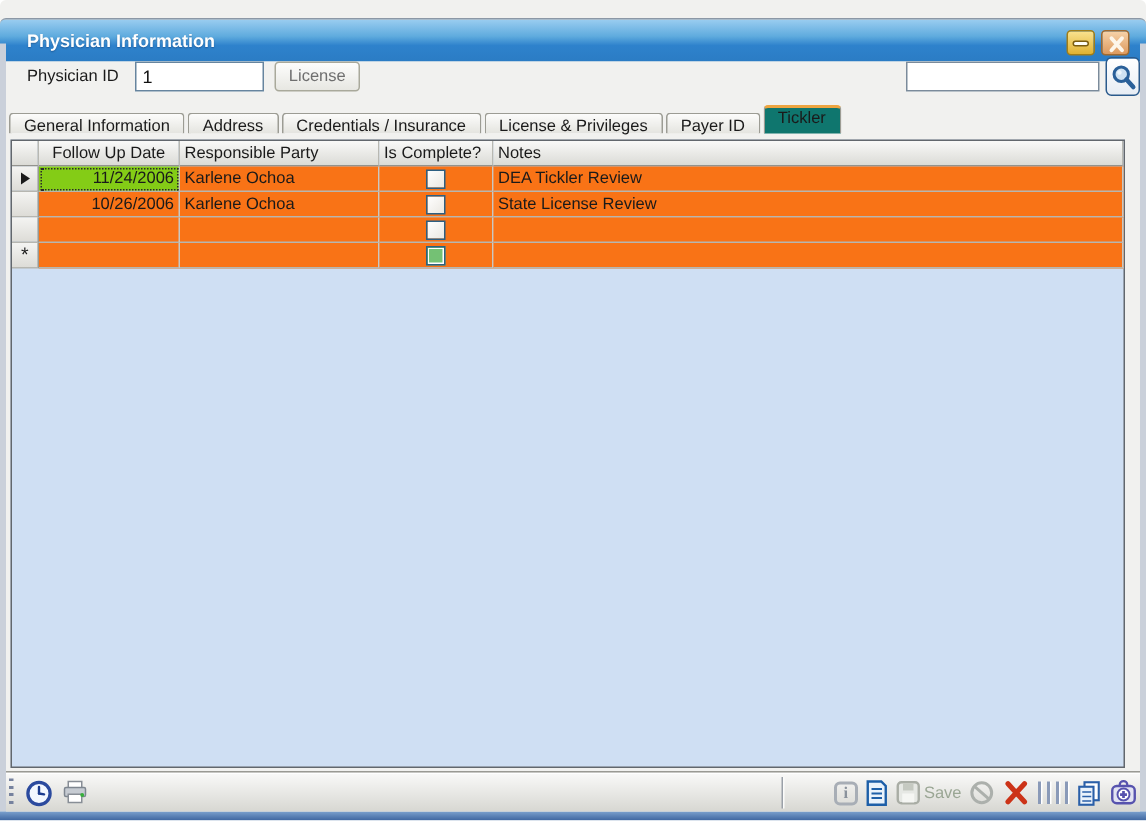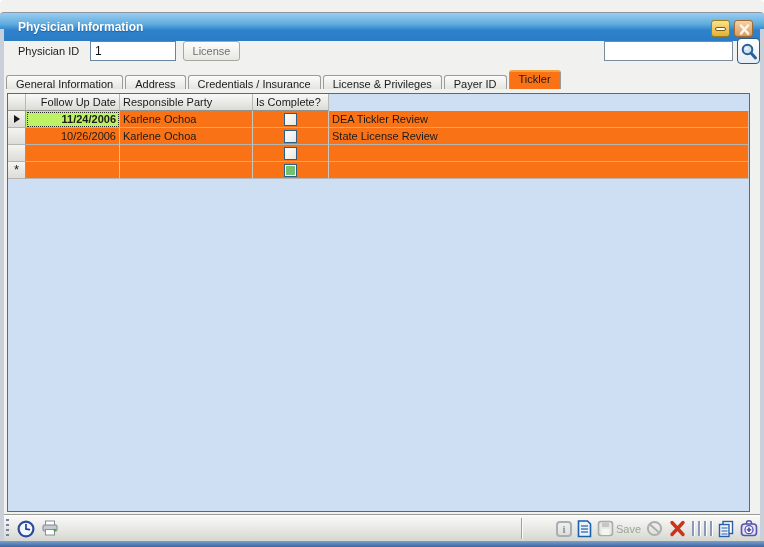--- a/index.html
+++ b/index.html
@@ -74,52 +74,52 @@
     position:absolute; left:6px; top:70px; right:8px; height:19px;
     display:flex; align-items:flex-end; gap:2px;
   }
   .tab {
     height:14px; line-height:16px; padding:0 9px;
     background:linear-gradient(180deg,#fcfcfb,#e4e4df);
     border:1px solid #9c9c94; border-bottom:none;
     border-radius:3px 3px 0 0; font-size:11px; color:#1a1a1a; white-space:nowrap;
   }
   .tab.active {
-    height:19px; line-height:15px; background:#f97316;
+    height:19px; line-height:15px; background:#0f766e;
     border-top:2px solid #eea540; position:relative; z-index:2;
   }
 
   
   .grid {
     position:absolute; left:7px; top:93px; width:743px; height:419px;
     background:#cfdff3; border:1px solid #62676d;
   }
   .g-row { display:flex; height:17px; }
   .g-corner, .g-head {
     background:linear-gradient(180deg,#f9f9f8,#dbdbd6);
     border-right:1px solid #b8b8b2; border-bottom:1px solid #93938e;
     line-height:16px; padding:0 3px; overflow:hidden; white-space:nowrap;
   }
   .g-corner { width:18px; padding:0; }
   .w-date { width:94px; } .w-party { width:133px; } .w-comp { width:76px; }
   .w-notes { flex:1; }
-  .h-date { text-align:right; }
+  .h-date { text-align:center; }
   .g-rowhead {
     width:18px; background:linear-gradient(180deg,#f4f4f2,#dddcd7);
     border-right:1px solid #98988f; border-bottom:1px solid #b6b6b0;
     display:flex; align-items:center; justify-content:center;
   }
   .g-cell {
     background:#f97316; border-right:1px solid #c8c8c3; border-bottom:1px solid #b6b6b0;
     line-height:16px; padding:0 3px; overflow:hidden; white-space:nowrap;
   }
   .c-date { text-align:right; }
   .c-comp { display:flex; align-items:center; justify-content:center; padding:0; }
   .cell-current {
-    background:#bef264; outline:1px dotted #2a2a2a; outline-offset:-2px;font-weight:bold;
+    background:#84cc16; outline:1px dotted #2a2a2a; outline-offset:-2px;
   }
   .row-arrow {
     width:0; height:0; border-left:6px solid #1a1a1a;
     border-top:4px solid transparent; border-bottom:4px solid transparent;
   }
   .new-row-star { font-size:13px; line-height:10px; color:#1a1a1a; }
   .checkbox {
     width:13px; height:13px; border:1px solid #2d5f82;
     background:linear-gradient(135deg,#ffffff,#eae7e1);
   }
@@ -197,20 +197,21 @@
     <div class="tab">Payer ID</div>
     <div class="tab active">Tickler</div>
   </div>
 
   <div class="grid">
     <div class="g-row">
       <div class="g-corner"></div>
       <div class="g-head w-date h-date">Follow Up Date</div>
       <div class="g-head w-party">Responsible Party</div>
       <div class="g-head w-comp">Is Complete?</div>
+      <div class="g-head w-notes">Notes</div>
     </div>
 
     <div class="g-row">
       <div class="g-rowhead">
         <div class="row-arrow"></div>
       </div>
       <div class="g-cell w-date c-date cell-current">11/24/2006</div>
       <div class="g-cell w-party">Karlene Ochoa</div>
       <div class="g-cell w-comp c-comp">
         <div class="checkbox"></div>

